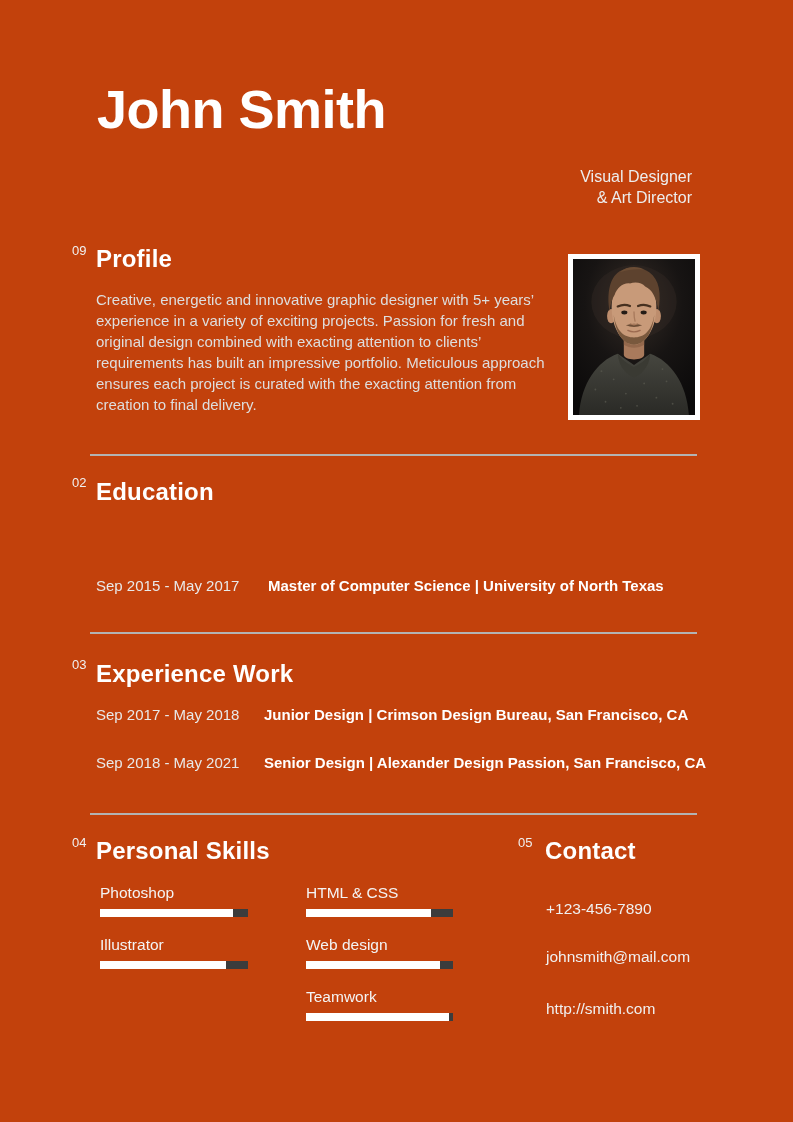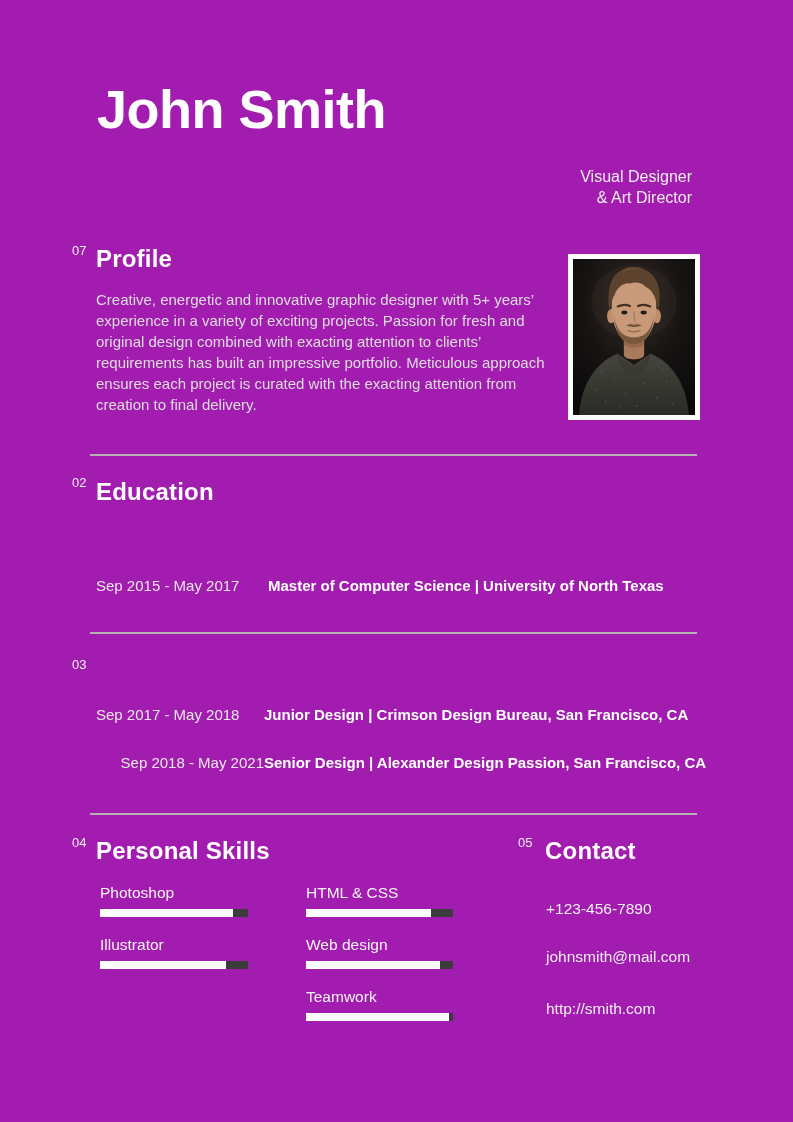--- a/index.html
+++ b/index.html
@@ -1,20 +1,20 @@
 <!DOCTYPE html>
 <html><head>
 <meta charset="utf-8">
 <style>
   * { margin:0; padding:0; box-sizing:border-box; }
   html,body { background:#202121; }
   body { font-family:"Liberation Sans", sans-serif; }
   .page {
     position:relative; width:793px; height:1122px; margin:0 auto;
-    background:#a21caf; overflow:hidden; color:#fff;
+    background:#c2410c; overflow:hidden; color:#fff;
   }
   .abs { position:absolute; }
 
   .name { left:97px; top:80px; font-size:54px; font-weight:700; letter-spacing:-0.5px; line-height:1.1; color:#ffffff; }
   .subtitle { left:97px; top:149px; font-size:22px; font-weight:400; color:#f2f2f2; }
   .tagline { right:101px; top:166px; text-align:right; font-size:16px; line-height:21px; color:#ededed; }
 
   .photo-frame { left:568px; top:254px; width:132px; height:166px; background:#ffffff; padding:5px; }
   .photo-frame svg { display:block; width:100%; height:100%; }
 
@@ -101,41 +101,42 @@
       <path d="M44,46.5 Q50.5,43.5 56,46.2" stroke="#46301f" stroke-width="2.2" fill="none" stroke-linecap="round"></path>
       <path d="M64,46.2 Q69.5,43.5 76,46.5" stroke="#46301f" stroke-width="2.2" fill="none" stroke-linecap="round"></path>
 
       <ellipse cx="50.5" cy="52.5" rx="3" ry="1.9" fill="#241c16"></ellipse>
       <ellipse cx="69.5" cy="52.5" rx="3" ry="1.9" fill="#241c16"></ellipse>
 
       <path d="M60,52 C60,56 60.5,59 61,61 M56.5,63.5 Q60,65.5 63.5,63.5" stroke="#a87a5c" stroke-width="1.3" fill="none" stroke-linecap="round"></path>
     </svg>
   </div>
 
-  <div class="abs sec-num" style="left:72px; top:243px;">07</div>
+  <div class="abs sec-num" style="left:72px; top:243px;">09</div>
   <div class="abs sec-title" style="left:96px; top:245px;">Profile</div>
   <div class="abs profile-body">Creative, energetic and innovative graphic designer with 5+ years’ experience in a variety of exciting projects. Passion for fresh and original design combined with exacting attention to clients’ requirements has built an impressive portfolio. Meticulous approach ensures each project is curated with the exacting attention from creation to final delivery.</div>
 
   <div class="abs divider" style="top:454px;"></div>
 
   <div class="abs sec-num" style="left:72px; top:475px;">02</div>
   <div class="abs sec-title" style="left:96px; top:478px;">Education</div>
   <div class="abs row edu-row" style="top:577px;">
     <span class="date">Sep 2015 - May 2017</span>
     <span class="desc">Master of Computer Science | University of North Texas</span>
   </div>
 
   <div class="abs divider" style="top:632px;"></div>
 
   <div class="abs sec-num" style="left:72px; top:657px;">03</div>
+  <div class="abs sec-title" style="left:96px; top:660px;">Experience Work</div>
   <div class="abs row exp-row" style="top:706px;">
     <span class="date">Sep 2017 - May 2018</span>
     <span class="desc">Junior Design | Crimson Design Bureau, San Francisco, CA</span>
   </div>
-  <div class="abs row exp-row" style="top:754px;text-align:right;">
+  <div class="abs row exp-row" style="top:754px;">
     <span class="date">Sep 2018 - May 2021</span>
     <span class="desc">Senior Design | Alexander Design Passion, San Francisco, CA</span>
   </div>
 
   <div class="abs divider" style="top:813px;"></div>
 
   <div class="abs sec-num" style="left:72px; top:835px;">04</div>
   <div class="abs sec-title" style="left:96px; top:837px;">Personal Skills</div>
 
   <div class="abs skill" style="left:100px; top:884px;">

